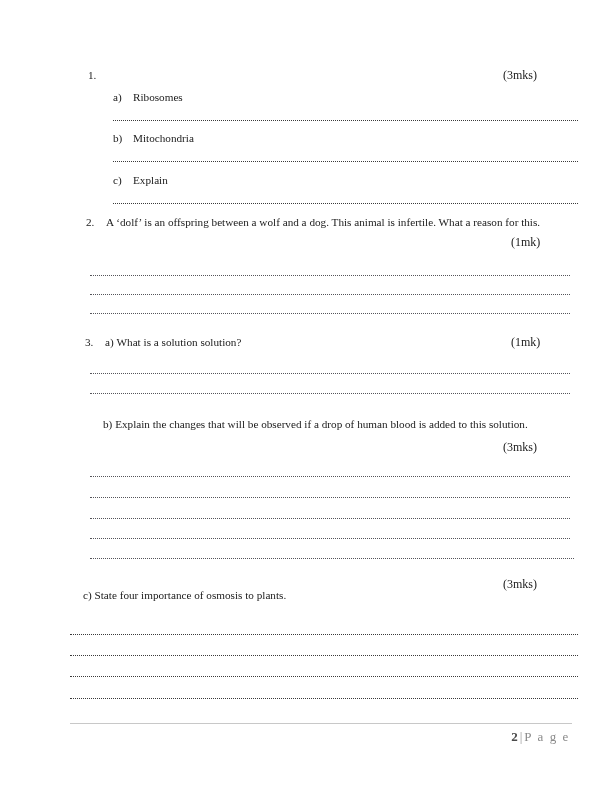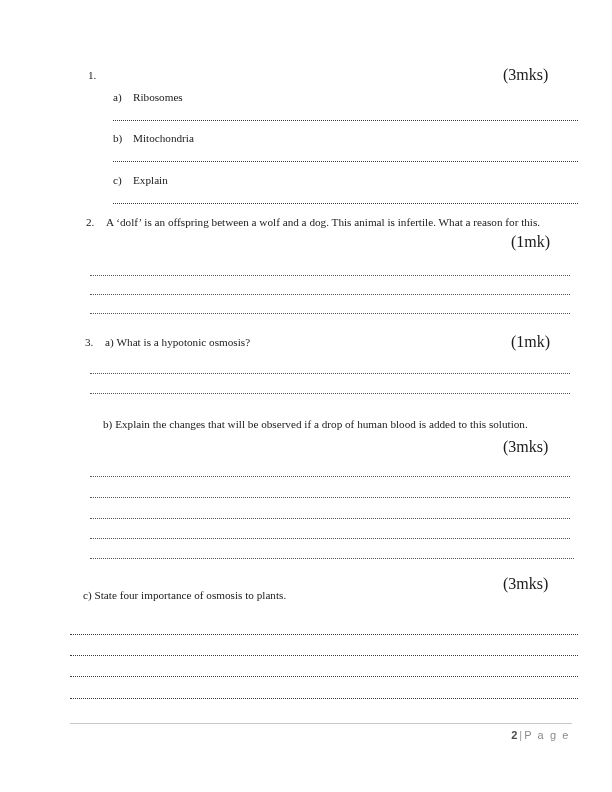--- a/index.html
+++ b/index.html
@@ -33,21 +33,21 @@
   }
   .q-num {
     display: inline-block;
     width: 20px;
     flex: 0 0 auto;
   }
   .q-text { flex: 0 0 auto; }
 
   .marks {
     position: absolute;
-    font-size: 16px;
+    font-size: 12px;
     line-height: 14px;
     white-space: nowrap;
   }
 
   
   .dots {
     position: absolute;
     height: 1px;
     border-bottom: 1px dotted #3a3a3a;
     background: transparent;
@@ -60,22 +60,22 @@
     left: 70px;
     top: 723px;
     width: 502px;
     height: 0;
     border-top: 1px solid #c8c8c8;
   }
   .footer-text {
     position: absolute;
     right: 42px;
     top: 729px;
-    font-family: Liberation Sans, sans-serif;
-    font-size: 11px;
+    font-family: Liberation Serif, serif;
+    font-size: 13px;
     color: #8a8a8a;
     white-space: nowrap;
   }
   .footer-text .pg-num {
     font-weight: bold;
     color: #4a4a4a;
     letter-spacing: 0;
   }
   .footer-text .pg-sep {
     color: #9a9a9a;
@@ -118,21 +118,21 @@
     <span class="q-text">A ‘dolf’ is an offspring between a wolf and a dog. This animal is infertile. What a reason for this.</span>
   </div>
   <div class="marks" style="left:511px; top:235px;">(1mk)</div>
 
   <div class="dots thin" style="left:90px; top:274px; width:480px;"></div>
   <div class="dots thin" style="left:90px; top:293px; width:480px;"></div>
   <div class="dots thin" style="left:90px; top:312px; width:480px;"></div>
 
   <div class="q-row" style="left:85px; top:335px;">
     <span class="q-num">3.</span>
-    <span class="q-text"><span>a)</span>&nbsp;<span>What is a hypotonic osmosis?</span></span>
+    <span class="q-text"><span>a)</span>&nbsp;<span>What is a solution solution?</span></span>
   </div>
   <div class="marks" style="left:511px; top:335px;">(1mk)</div>
 
   <div class="dots thin" style="left:90px; top:372px; width:480px;"></div>
   <div class="dots thin" style="left:90px; top:392px; width:480px;"></div>
 
   <div class="q-row" style="left:103px; top:417px;justify-content:center;">
     <span class="q-text"><span>b)</span>&nbsp;<span>Explain the changes that will be observed if a drop of human blood is added to this solution.</span></span>
   </div>
   <div class="marks" style="left:503px; top:440px;">(3mks)</div>

